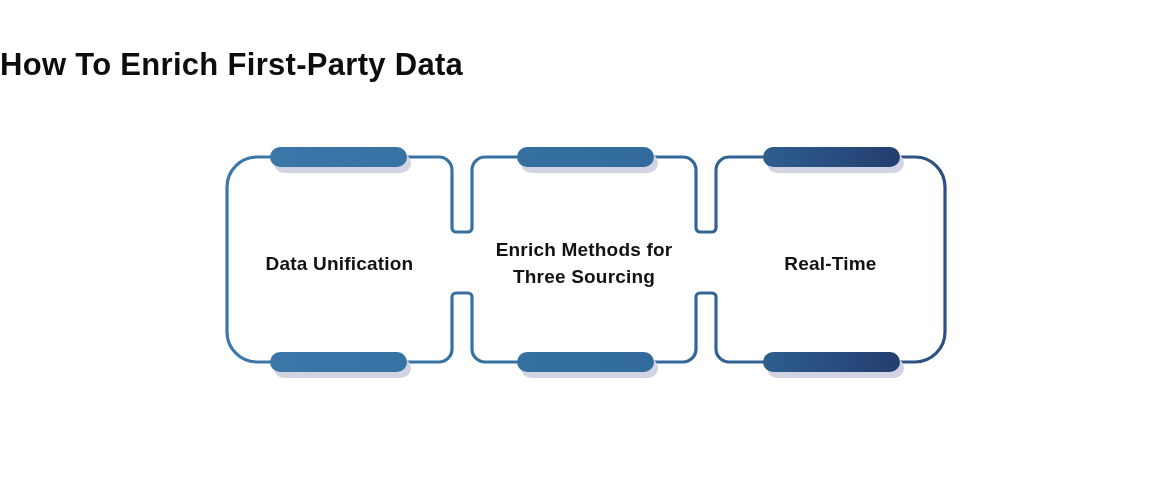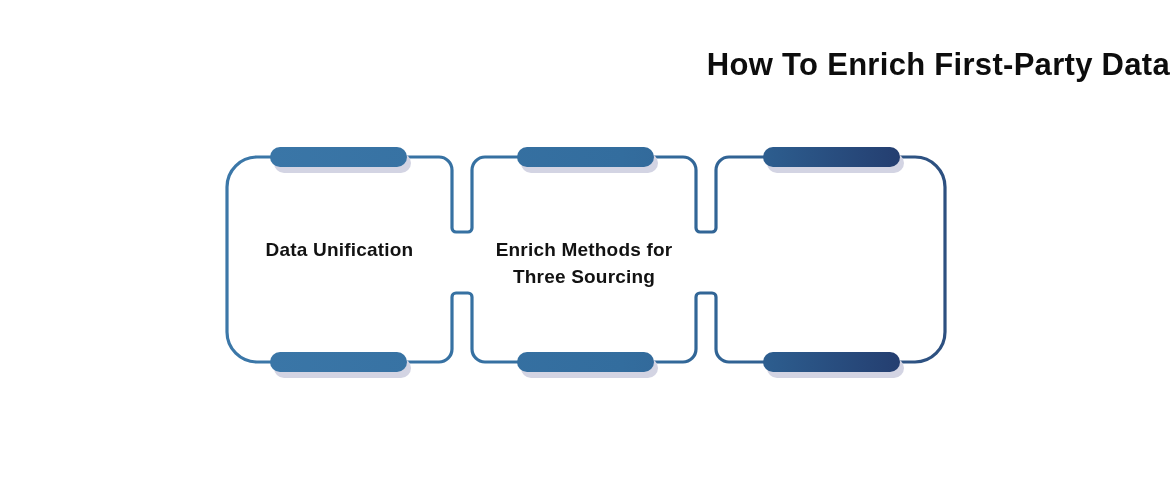--- a/index.html
+++ b/index.html
@@ -10,21 +10,21 @@
     height: 480px;
     background: #ffffff;
     overflow: hidden;
     font-family: "Liberation Sans", sans-serif;
   }
   .title {
     position: absolute;
     top: 46px;
     left: 0;
     width: 100%;
-    text-align: right;
+    text-align: left;
     font-size: 31px;
     line-height: 38px;
     font-weight: 700;
     letter-spacing: 0.3px;
     color: #0d0d0d;
   }
   .diagram-svg {
     position: absolute;
     top: 0;
     left: 0;
@@ -38,21 +38,21 @@
     align-items: center;
     justify-content: center;
     text-align: center;
     font-weight: 700;
     font-size: 19px;
     line-height: 27px;
     letter-spacing: 0.2px;
     color: #121212;
   }
   .node-label span { display: block; }
-  .label-1 { left: 227px; top: 214px; width: 225px; height: 70px; align-items: center; }
+  .label-1 { left: 227px; top: 228px; width: 225px; height: 70px; align-items: center; }
   .label-2 { left: 472px; top: 228px; width: 224px; height: 70px; }
   .label-3 { left: 716px; top: 228px; width: 229px; height: 70px; }
 </style>
 </head>
 <body>
 
 <div class="stage">
 
   <h1 class="title">How To Enrich First-Party Data</h1>
 
@@ -109,15 +109,16 @@
   <div class="node-label label-1">
     <span>Data Unification</span>
   </div>
 
   <div class="node-label label-2">
     <span>Enrich Methods for</span>
     <span>Three Sourcing</span>
   </div>
 
   <div class="node-label label-3">
+    <span>Real-Time</span>
   </div>
 
 </div>
 
 </body></html>

